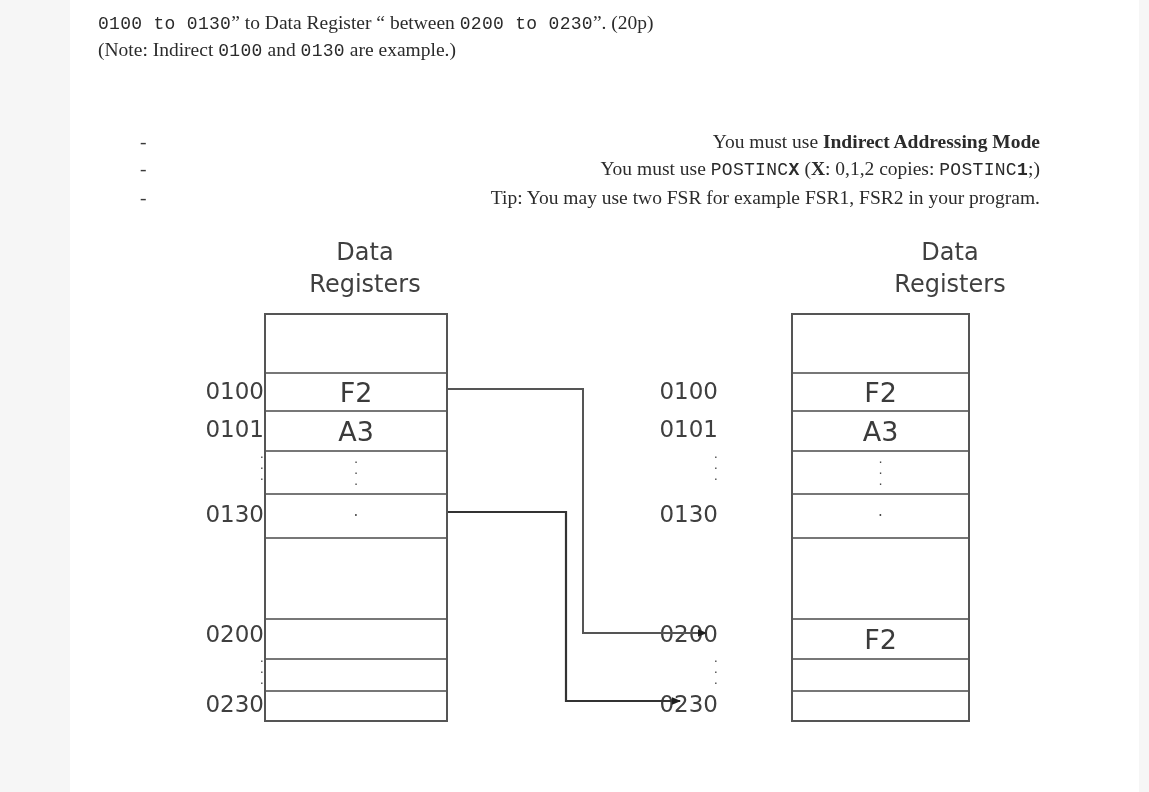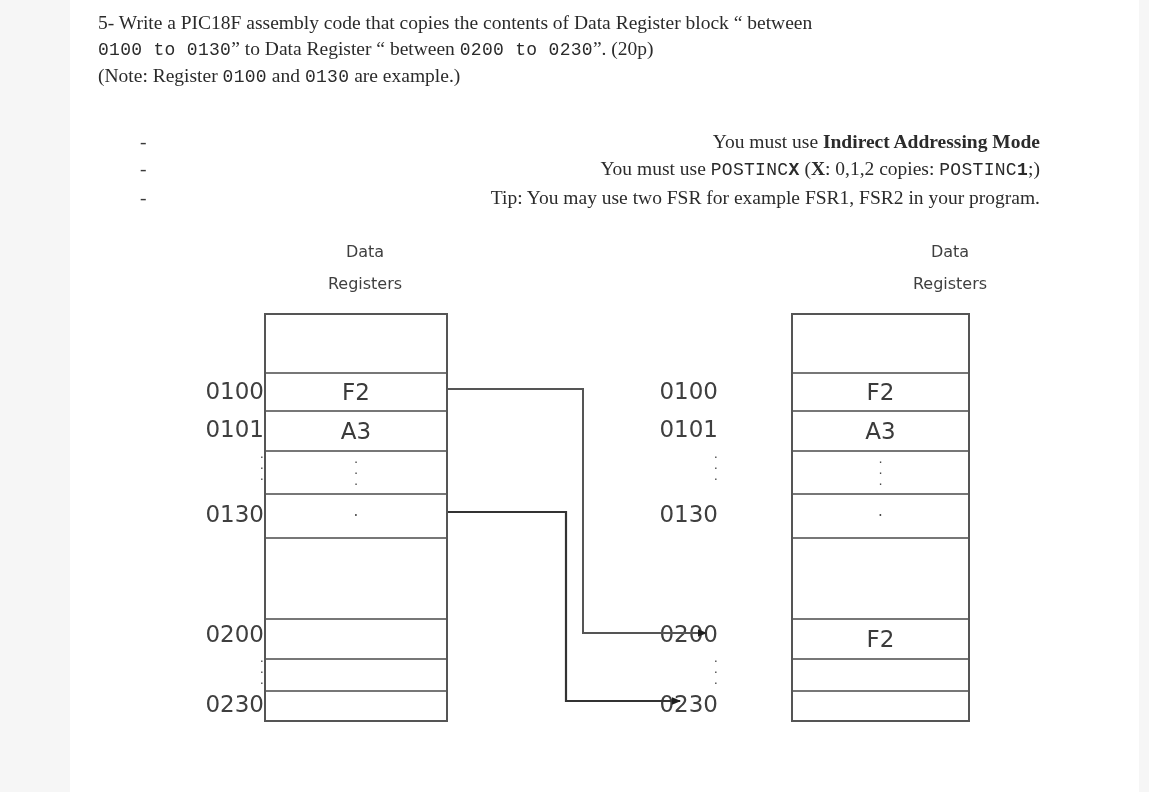--- a/index.html
+++ b/index.html
@@ -79,21 +79,21 @@
     left: 0;
     top: 0;
     width: 1069px;
     height: 792px;
     pointer-events: none;
   }
 
   .reg-title {
     position: absolute;
     font-family: "DejaVu Sans", sans-serif;
-    font-size: 16px;
+    font-size: 24px;
     line-height: 32px;
     color: #3f3f3f;
     text-align: center;
     width: 200px;
   }
 
   .reg-table {
     position: absolute;
     border: 2px solid #555;
     box-sizing: border-box;
@@ -105,21 +105,21 @@
     position: relative;
   }
   .reg-row:last-child { border-bottom: none; }
   .cell-val {
     position: absolute;
     left: 0; right: 0;
     top: 50%;
     transform: translateY(-50%);
     text-align: center;
     font-family: "DejaVu Sans", sans-serif;
-    font-size: 23px;
+    font-size: 27px;
     color: #3b3b3b;
     line-height: 1;
   }
   .cell-vdots {
     position: absolute;
     left: 0; right: 0;
     top: 50%;
     transform: translateY(-50%);
     text-align: center;
     font-family: "DejaVu Sans", sans-serif;
@@ -161,23 +161,22 @@
 
   svg.links { position: absolute; left: 0; top: 0; overflow: visible; }
 </style>
 </head>
 <body>
 
 <div class="page">
  <div class="sheet">
 
   <div class="qblock">
-    <div class="qline">5- Write a PIC18F assembly code that copies the contents of Data Register block “ between</div>
     <div class="qline"><span class="mono">0100 to 0130</span><span>”  to  Data Register  “ between </span><span class="mono">0200 to 0230</span><span>”. (20p)</span></div>
-    <div class="qline q-note"><span>(Note: Register </span><span class="mono">0100</span><span> and </span><span class="mono">0130</span><span> are example.)</span></div>
+    <div class="qline q-note"><span>(Note: Indirect </span><span class="mono">0100</span><span> and </span><span class="mono">0130</span><span> are example.)</span></div>
   </div>
 
   <div class="bullets">
 
     <div class="bullet-row">
       <span class="dash">-</span>
       <span class="btext"><span>You must use </span><b class="strong">Indirect Addressing Mode</b></span>
     </div>
 
     <div class="bullet-row">

